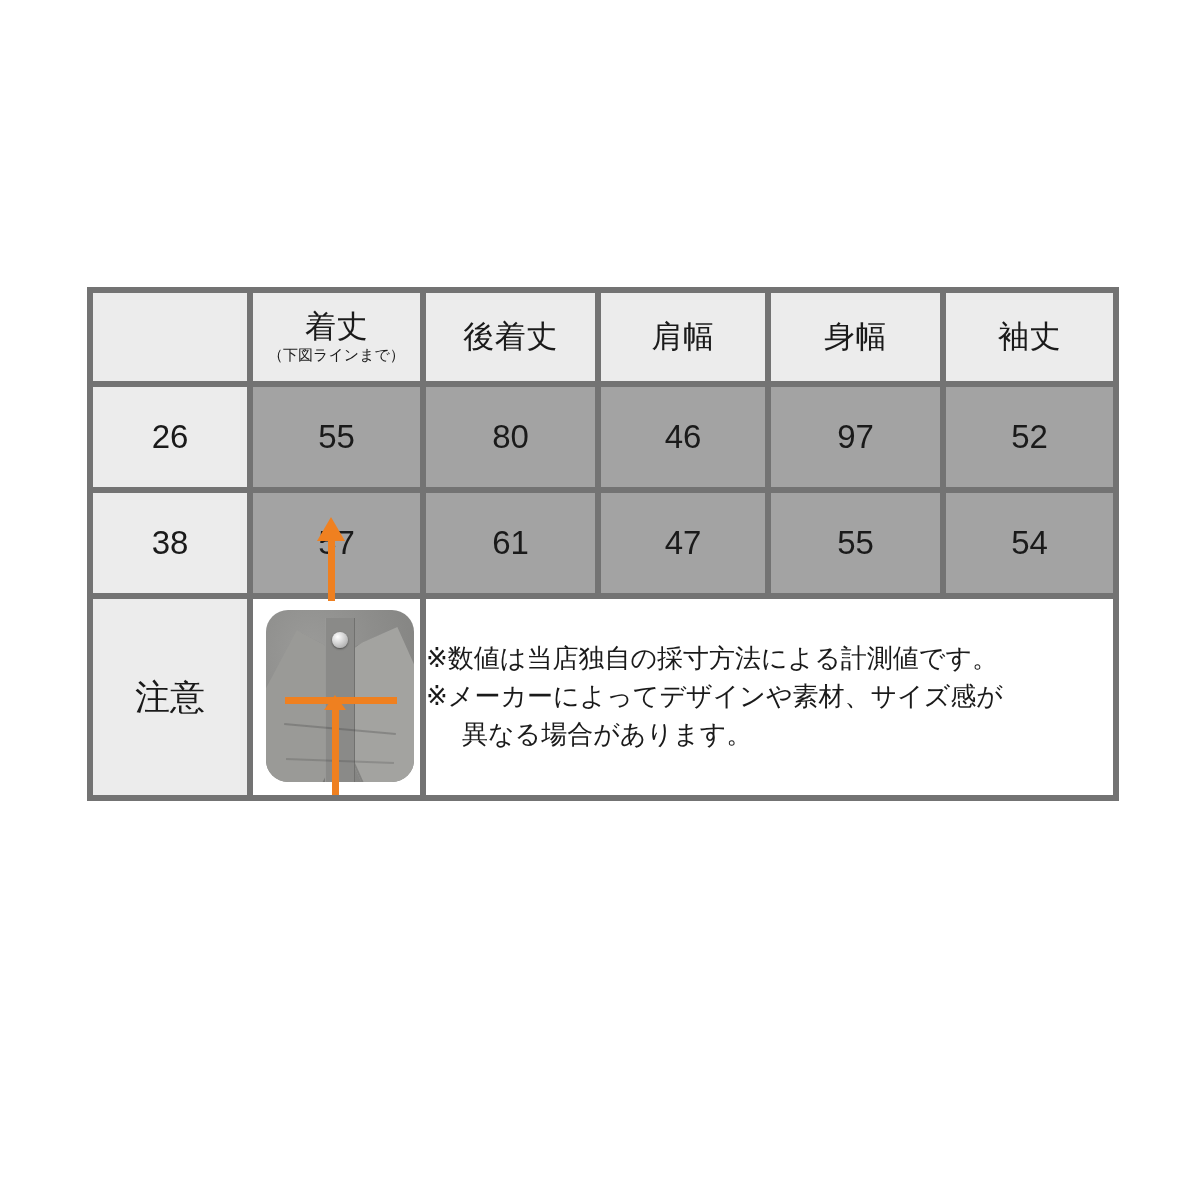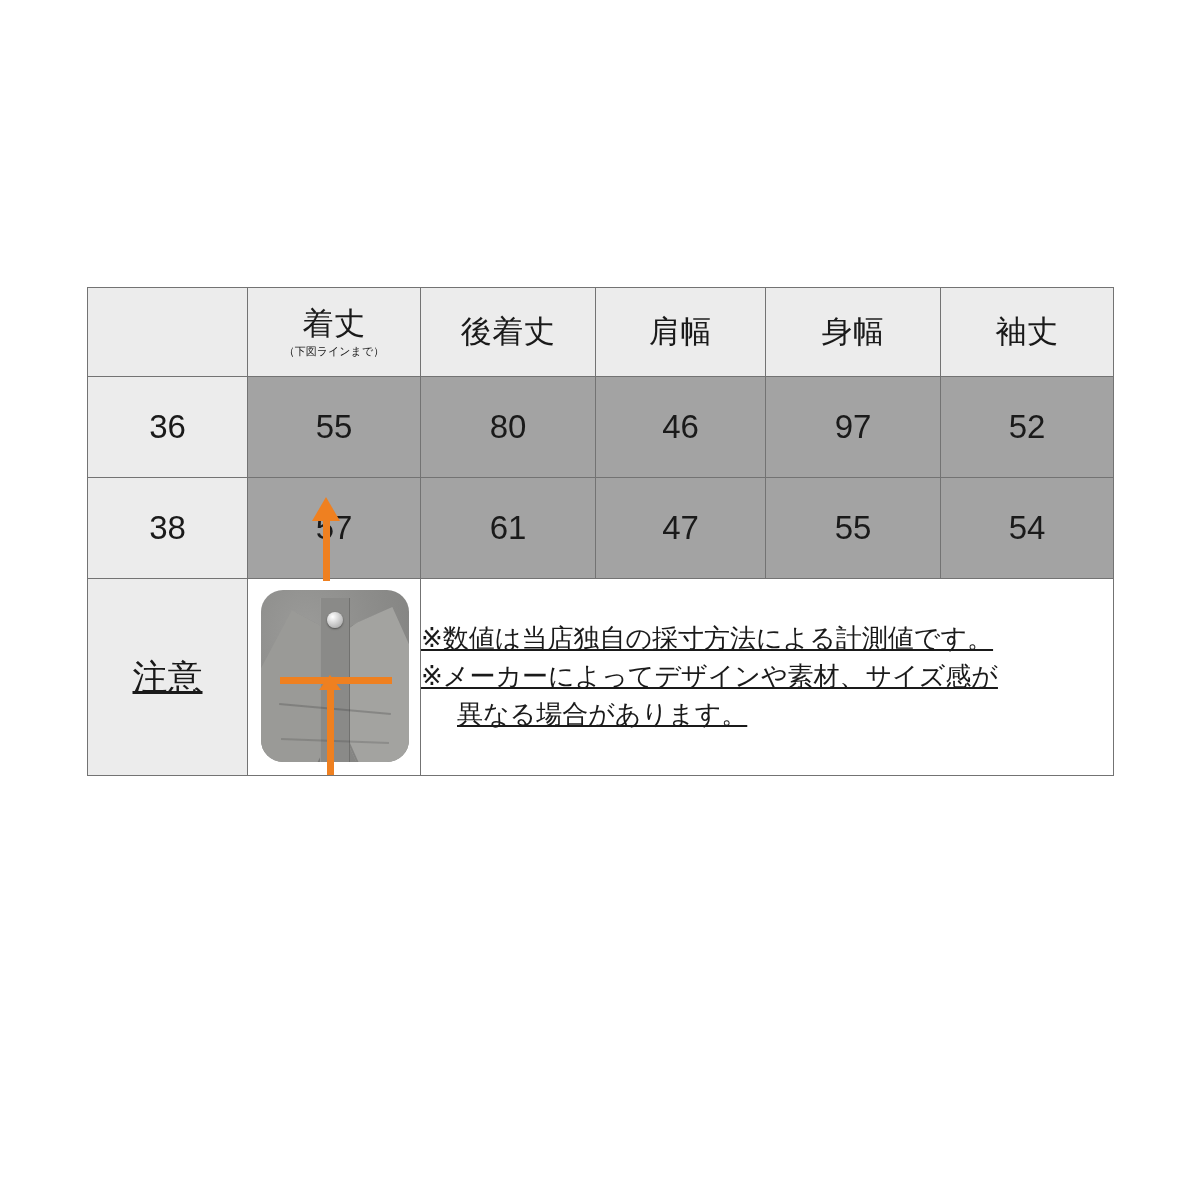--- a/index.html
+++ b/index.html
@@ -35,21 +35,21 @@
 
   .size-table col.c-size  { width: 160px; }
   .size-table col.c-1     { width: 173px; }
   .size-table col.c-2     { width: 175px; }
   .size-table col.c-3     { width: 170px; }
   .size-table col.c-4     { width: 175px; }
   .size-table col.c-5     { width: 173px; }
 
   .size-table td,
   .size-table th {
-    border: 1px solid #737373;
+    border: 6px solid #737373;
     text-align: center;
     vertical-align: middle;
     font-weight: normal;
     padding: 0;
   }
 
   
   .size-table thead th {
     background: #ececec;
     height: 88px;
@@ -60,41 +60,40 @@
   .size-table thead th.corner {
     background: #ececec;
   }
   .hdr-main {
     display: block;
     font-size: 31px;
     letter-spacing: 0.5px;
   }
   .hdr-sub {
     display: block;
-    font-size: 11px;
+    font-size: 15px;
     margin-top: 3px;
     letter-spacing: 0px;
   }
 
   
   .size-table tbody tr.data-row td {
     height: 100px;
     font-size: 33px;
     background: #a3a3a3;
     color: #1a1a1a;
   }
   .size-table tbody tr.data-row td.size-cell {
     background: #ececec;
   }
 
   
   .note-row td {
     height: 196px;
     vertical-align: middle;
-    text-decoration: underline;
   }
   .note-row td.note-label {
     background: #ececec;
     font-size: 35px;
   }
   .note-row td.note-photo {
     background: #ffffff;
     padding: 0;
     position: relative;
   }
@@ -281,21 +280,21 @@
         <th>
           <span class="hdr-main">身幅</span>
         </th>
         <th>
           <span class="hdr-main">袖丈</span>
         </th>
       </tr>
     </thead>
     <tbody>
       <tr class="data-row">
-        <td class="size-cell">36</td>
+        <td class="size-cell">26</td>
         <td>55</td>
         <td>80</td>
         <td>46</td>
         <td>97</td>
         <td>52</td>
       </tr>
       <tr class="data-row">
         <td class="size-cell">38</td>
         <td>57</td>
         <td>61</td>

